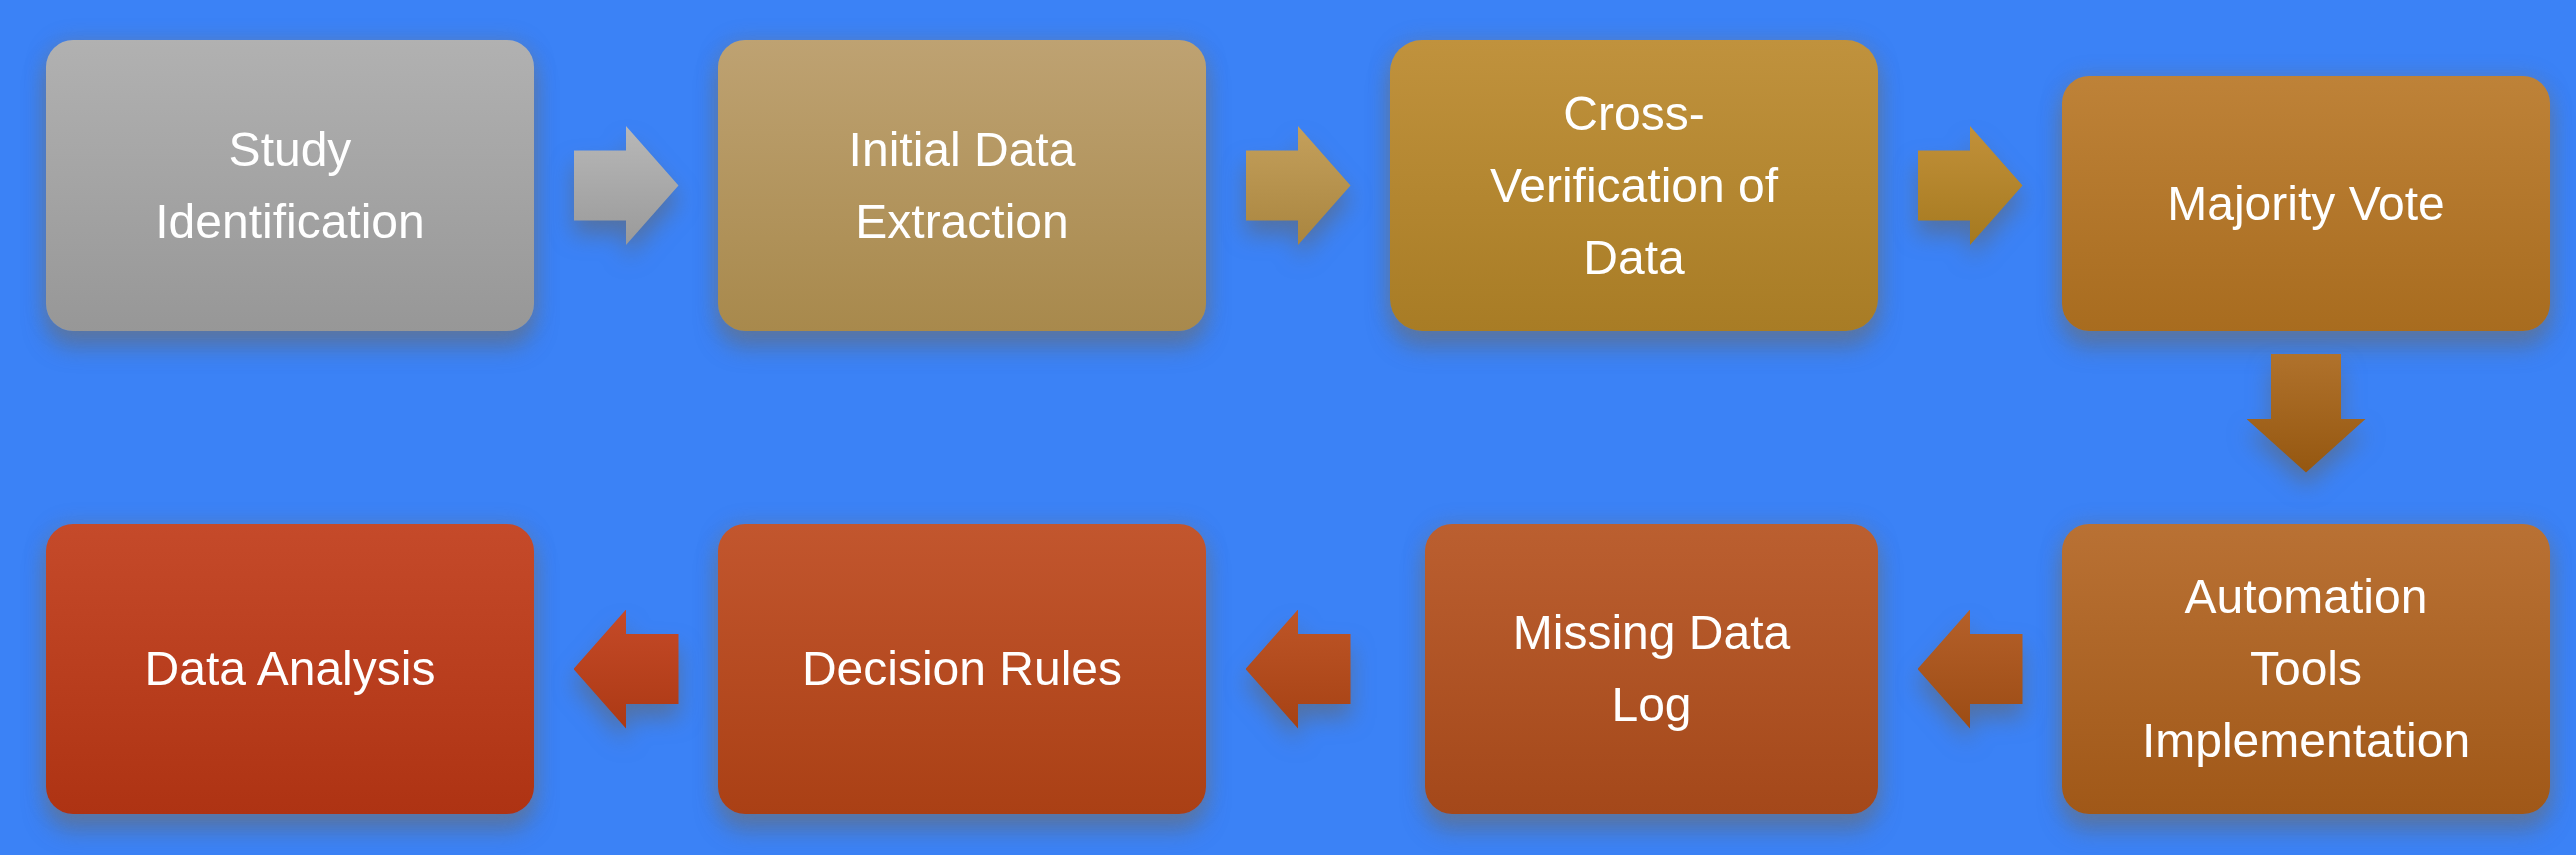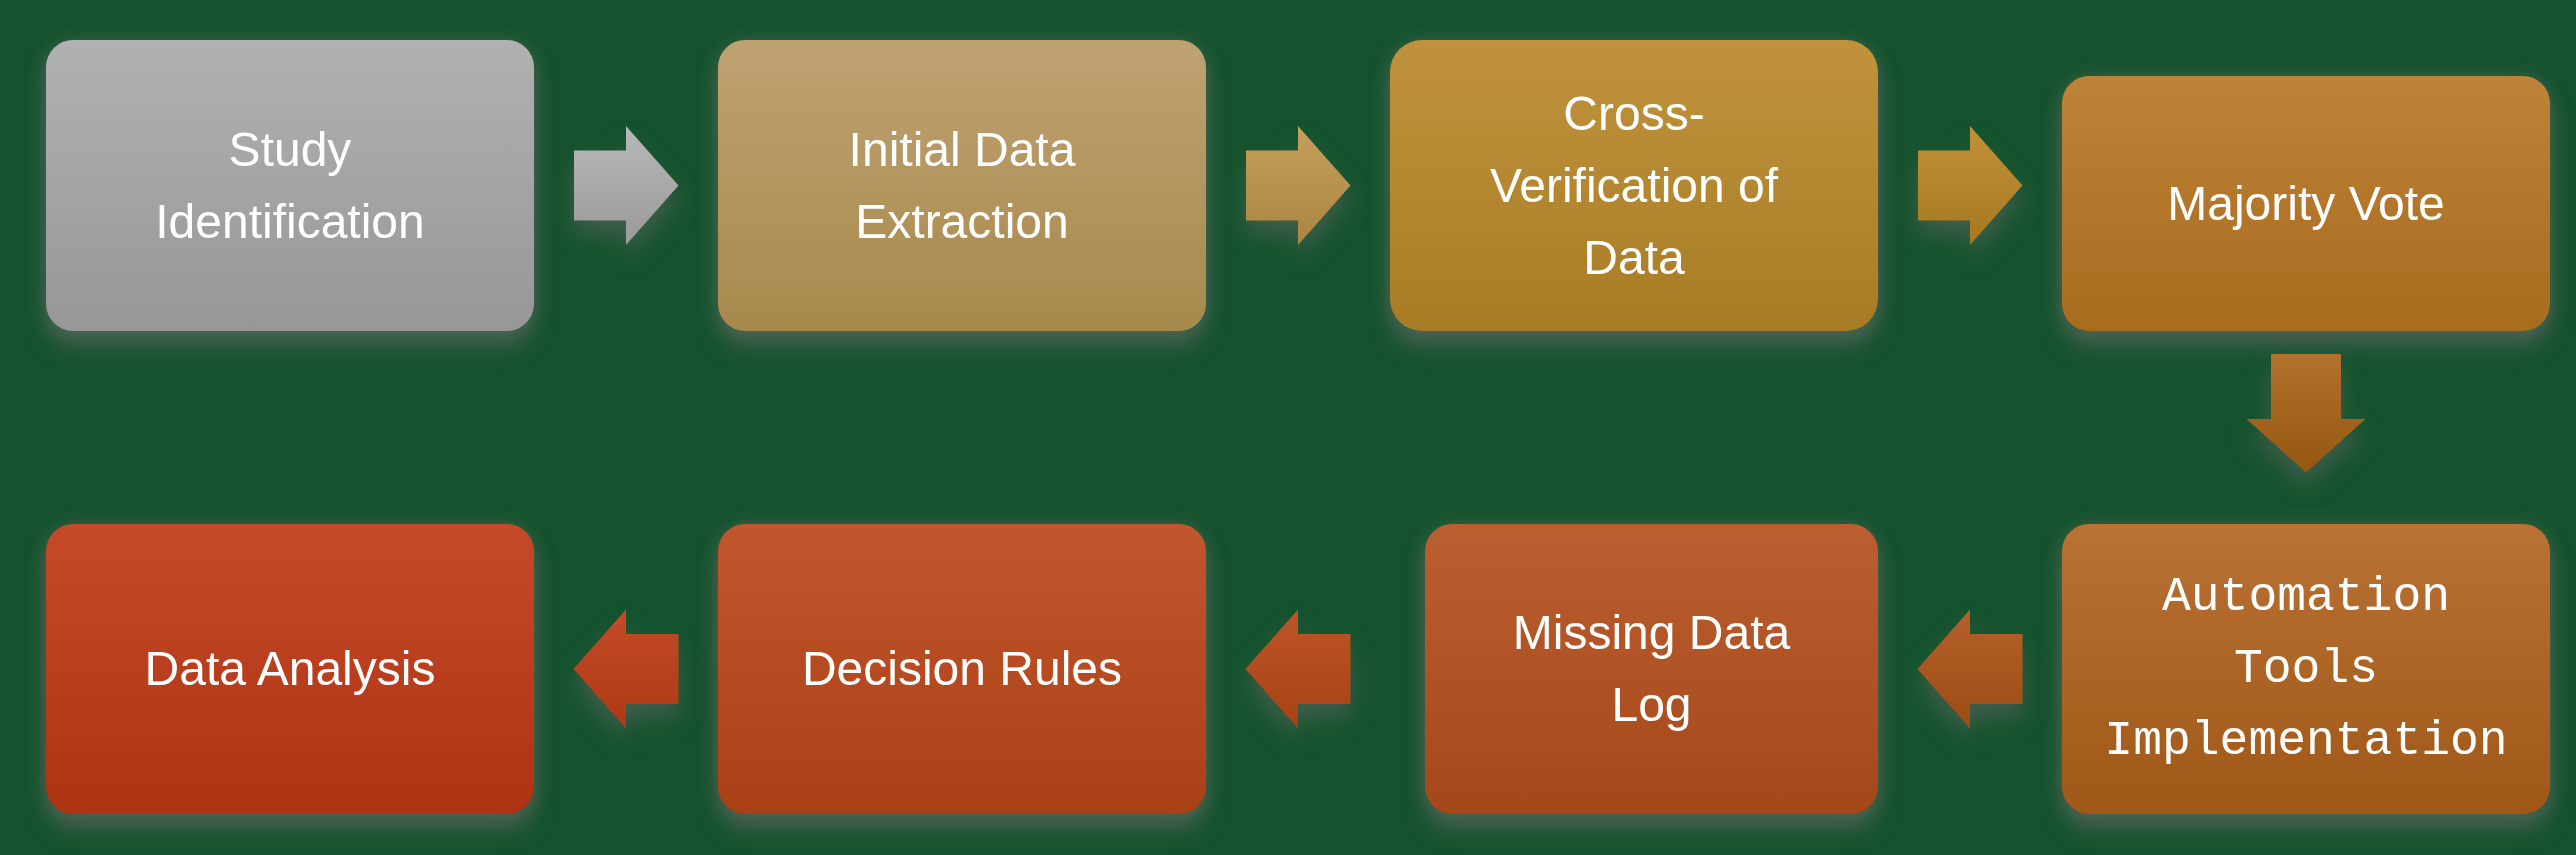--- a/index.html
+++ b/index.html
@@ -1,20 +1,20 @@
 <!DOCTYPE html>
 <html style="font-size:11.2px"><head>
 <meta charset="utf-8">
 <style>
   html, body { margin: 0; padding: 0; background: #ffffff; }
   .stage {
     position: relative;
     width: 2576px;
     height: 855px;
-    background: #14532d;
+    background: #3b82f6;
     overflow: hidden;
     font-family: "Liberation Sans", "DejaVu Sans", sans-serif;
   }
   .grid {
     position: absolute;
     left: 46px;
     top: 40px;
     display: grid;
     grid-template-columns: 488px 184px 488px 184px 488px 184px 488px;
     grid-template-rows: 291px 193px 290px;
@@ -64,21 +64,21 @@
   }
   
   .r1c1 { grid-column: 1; grid-row: 1; }
   .r1a1 { grid-column: 2; grid-row: 1; }
   .r1c2 { grid-column: 3; grid-row: 1; }
   .r1a2 { grid-column: 4; grid-row: 1; }
   .r1c3 { grid-column: 5; grid-row: 1; border-radius: 32px; }
   .r1a3 { grid-column: 6; grid-row: 1; }
   .r1c4 { grid-column: 7; grid-row: 1; margin-top: 36px; }
   .r2a4 { grid-column: 7; grid-row: 2; }
-  .r3c4 { grid-column: 7; grid-row: 3; font-family: Liberation Mono, monospace; }
+  .r3c4 { grid-column: 7; grid-row: 3; }
   .r3a5 { grid-column: 6; grid-row: 3; }
   .r3c3 { grid-column: 5; grid-row: 3; margin-left: 35px; }
   .r3a6 { grid-column: 4; grid-row: 3; }
   .r3c2 { grid-column: 3; grid-row: 3; }
   .r3a7 { grid-column: 2; grid-row: 3; }
   .r3c1 { grid-column: 1; grid-row: 3; }
 </style>
 </head>
 <body>
 

